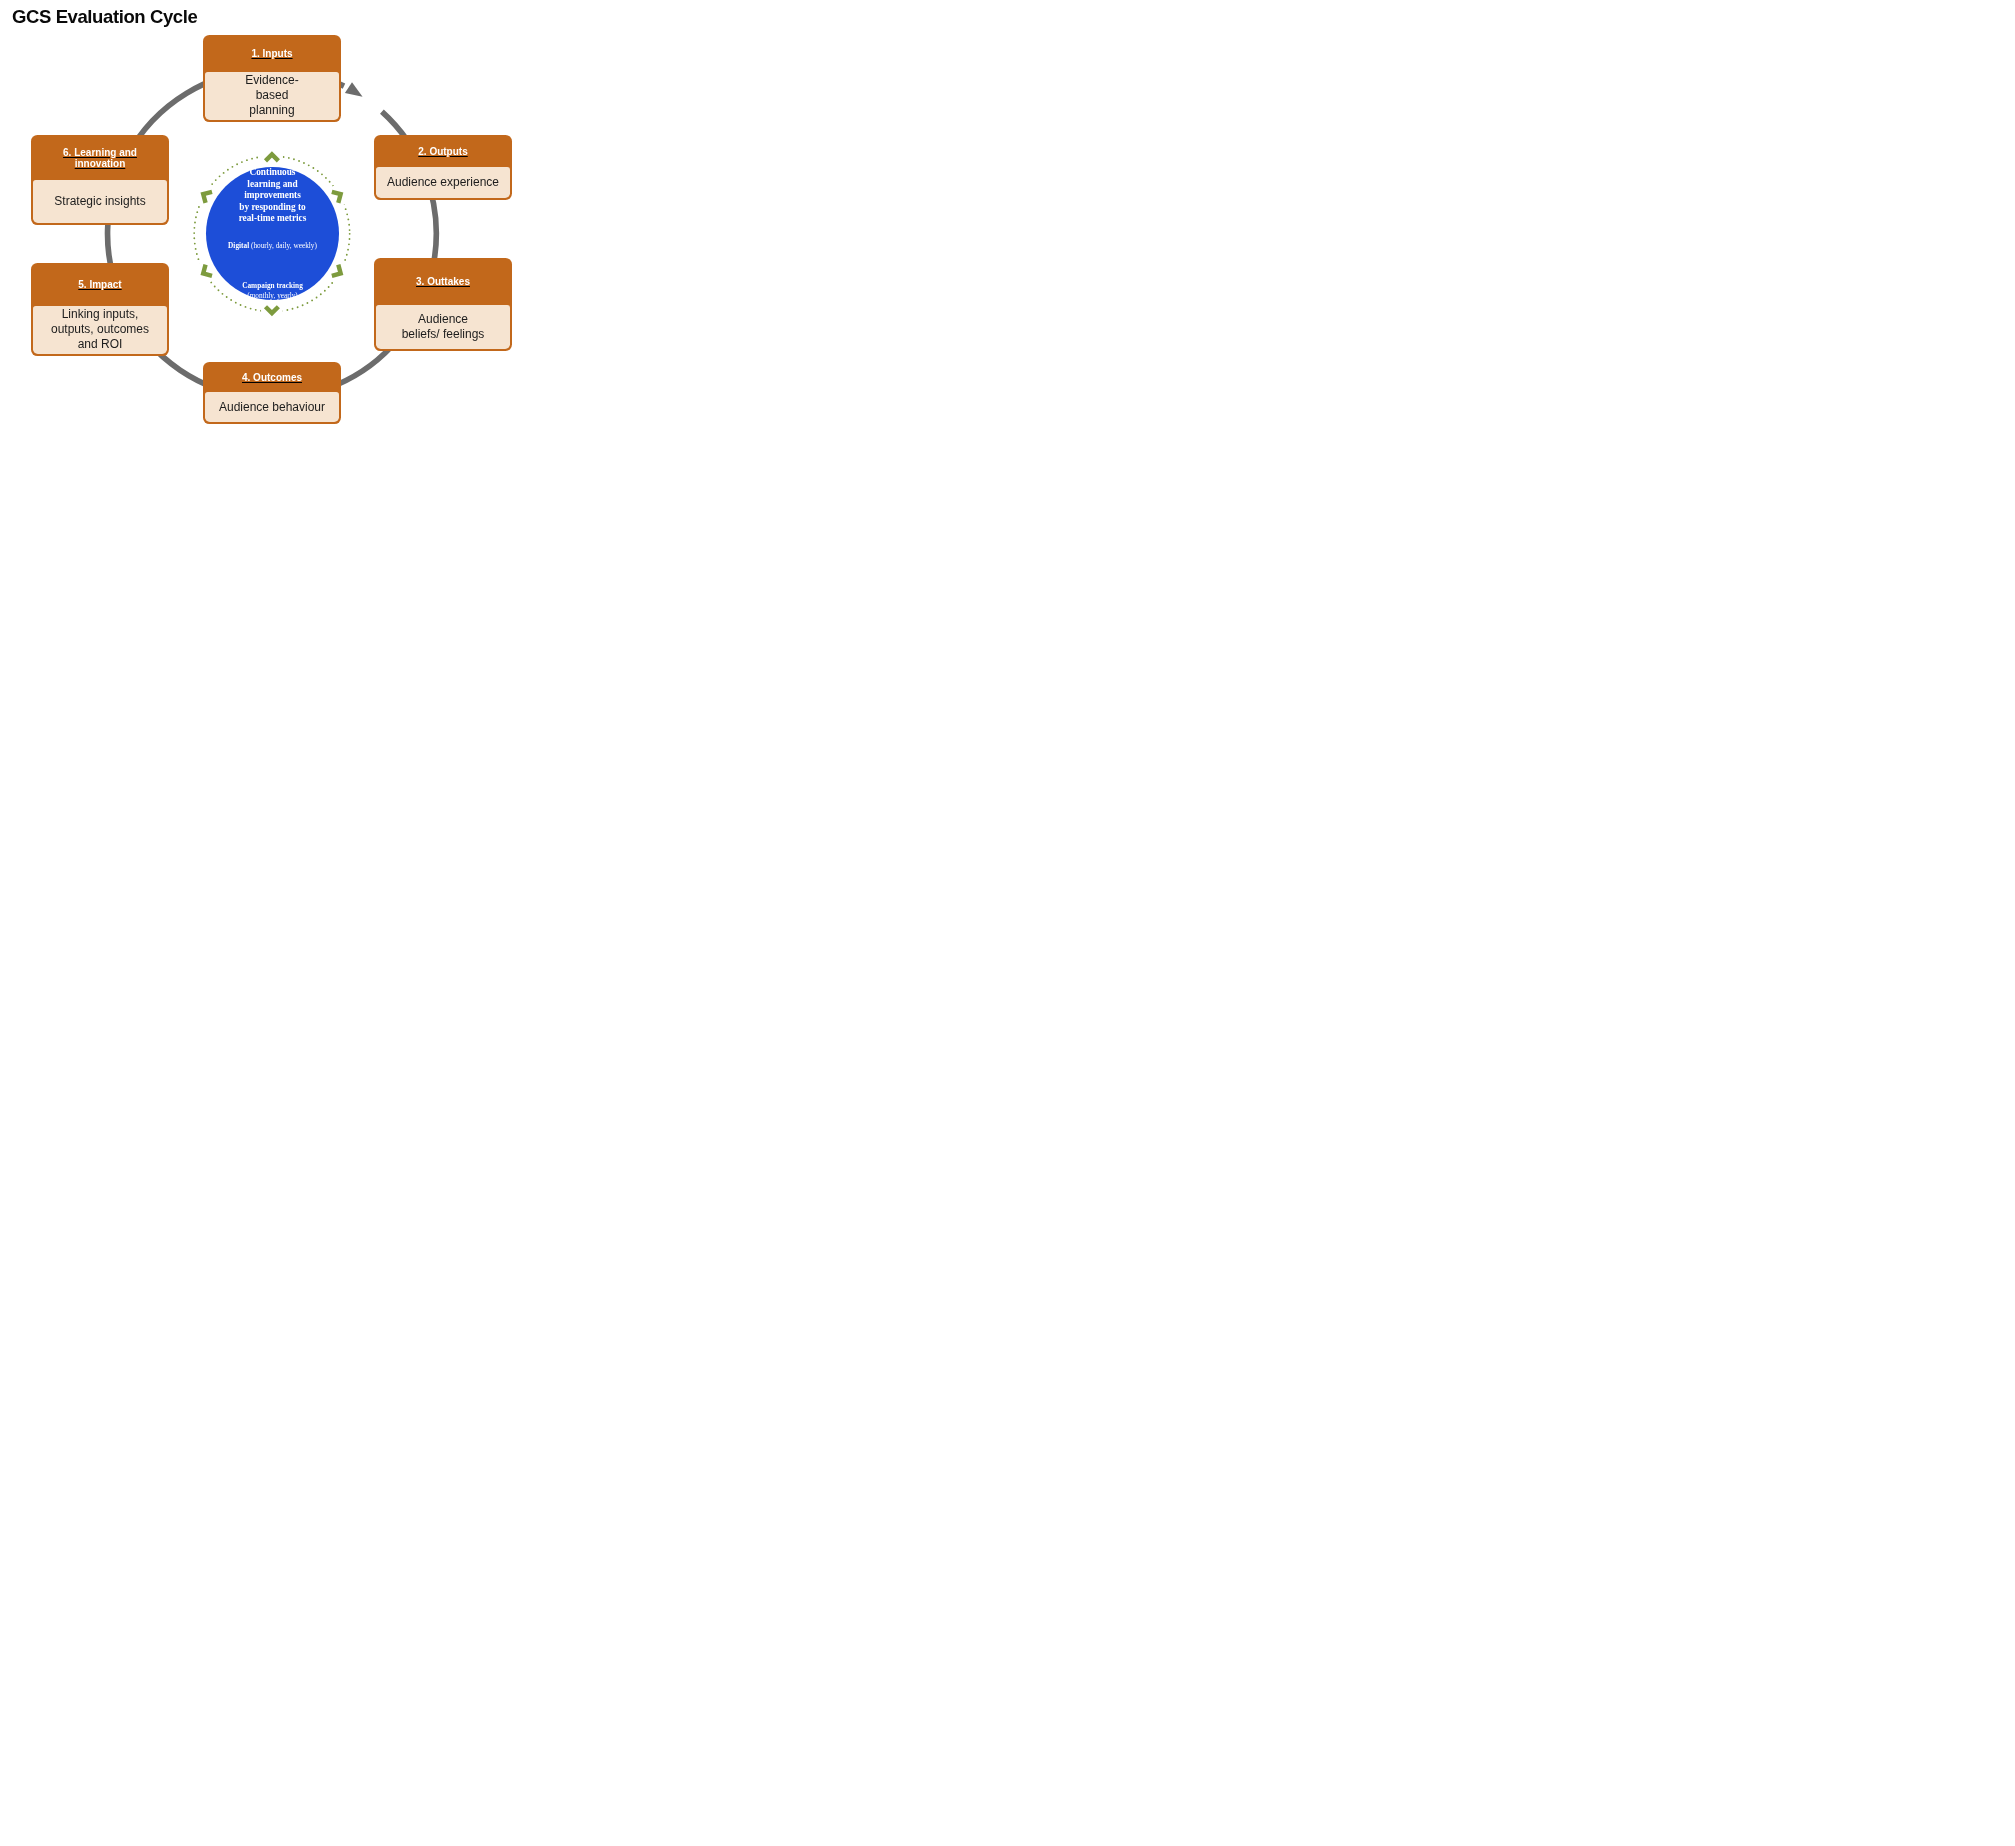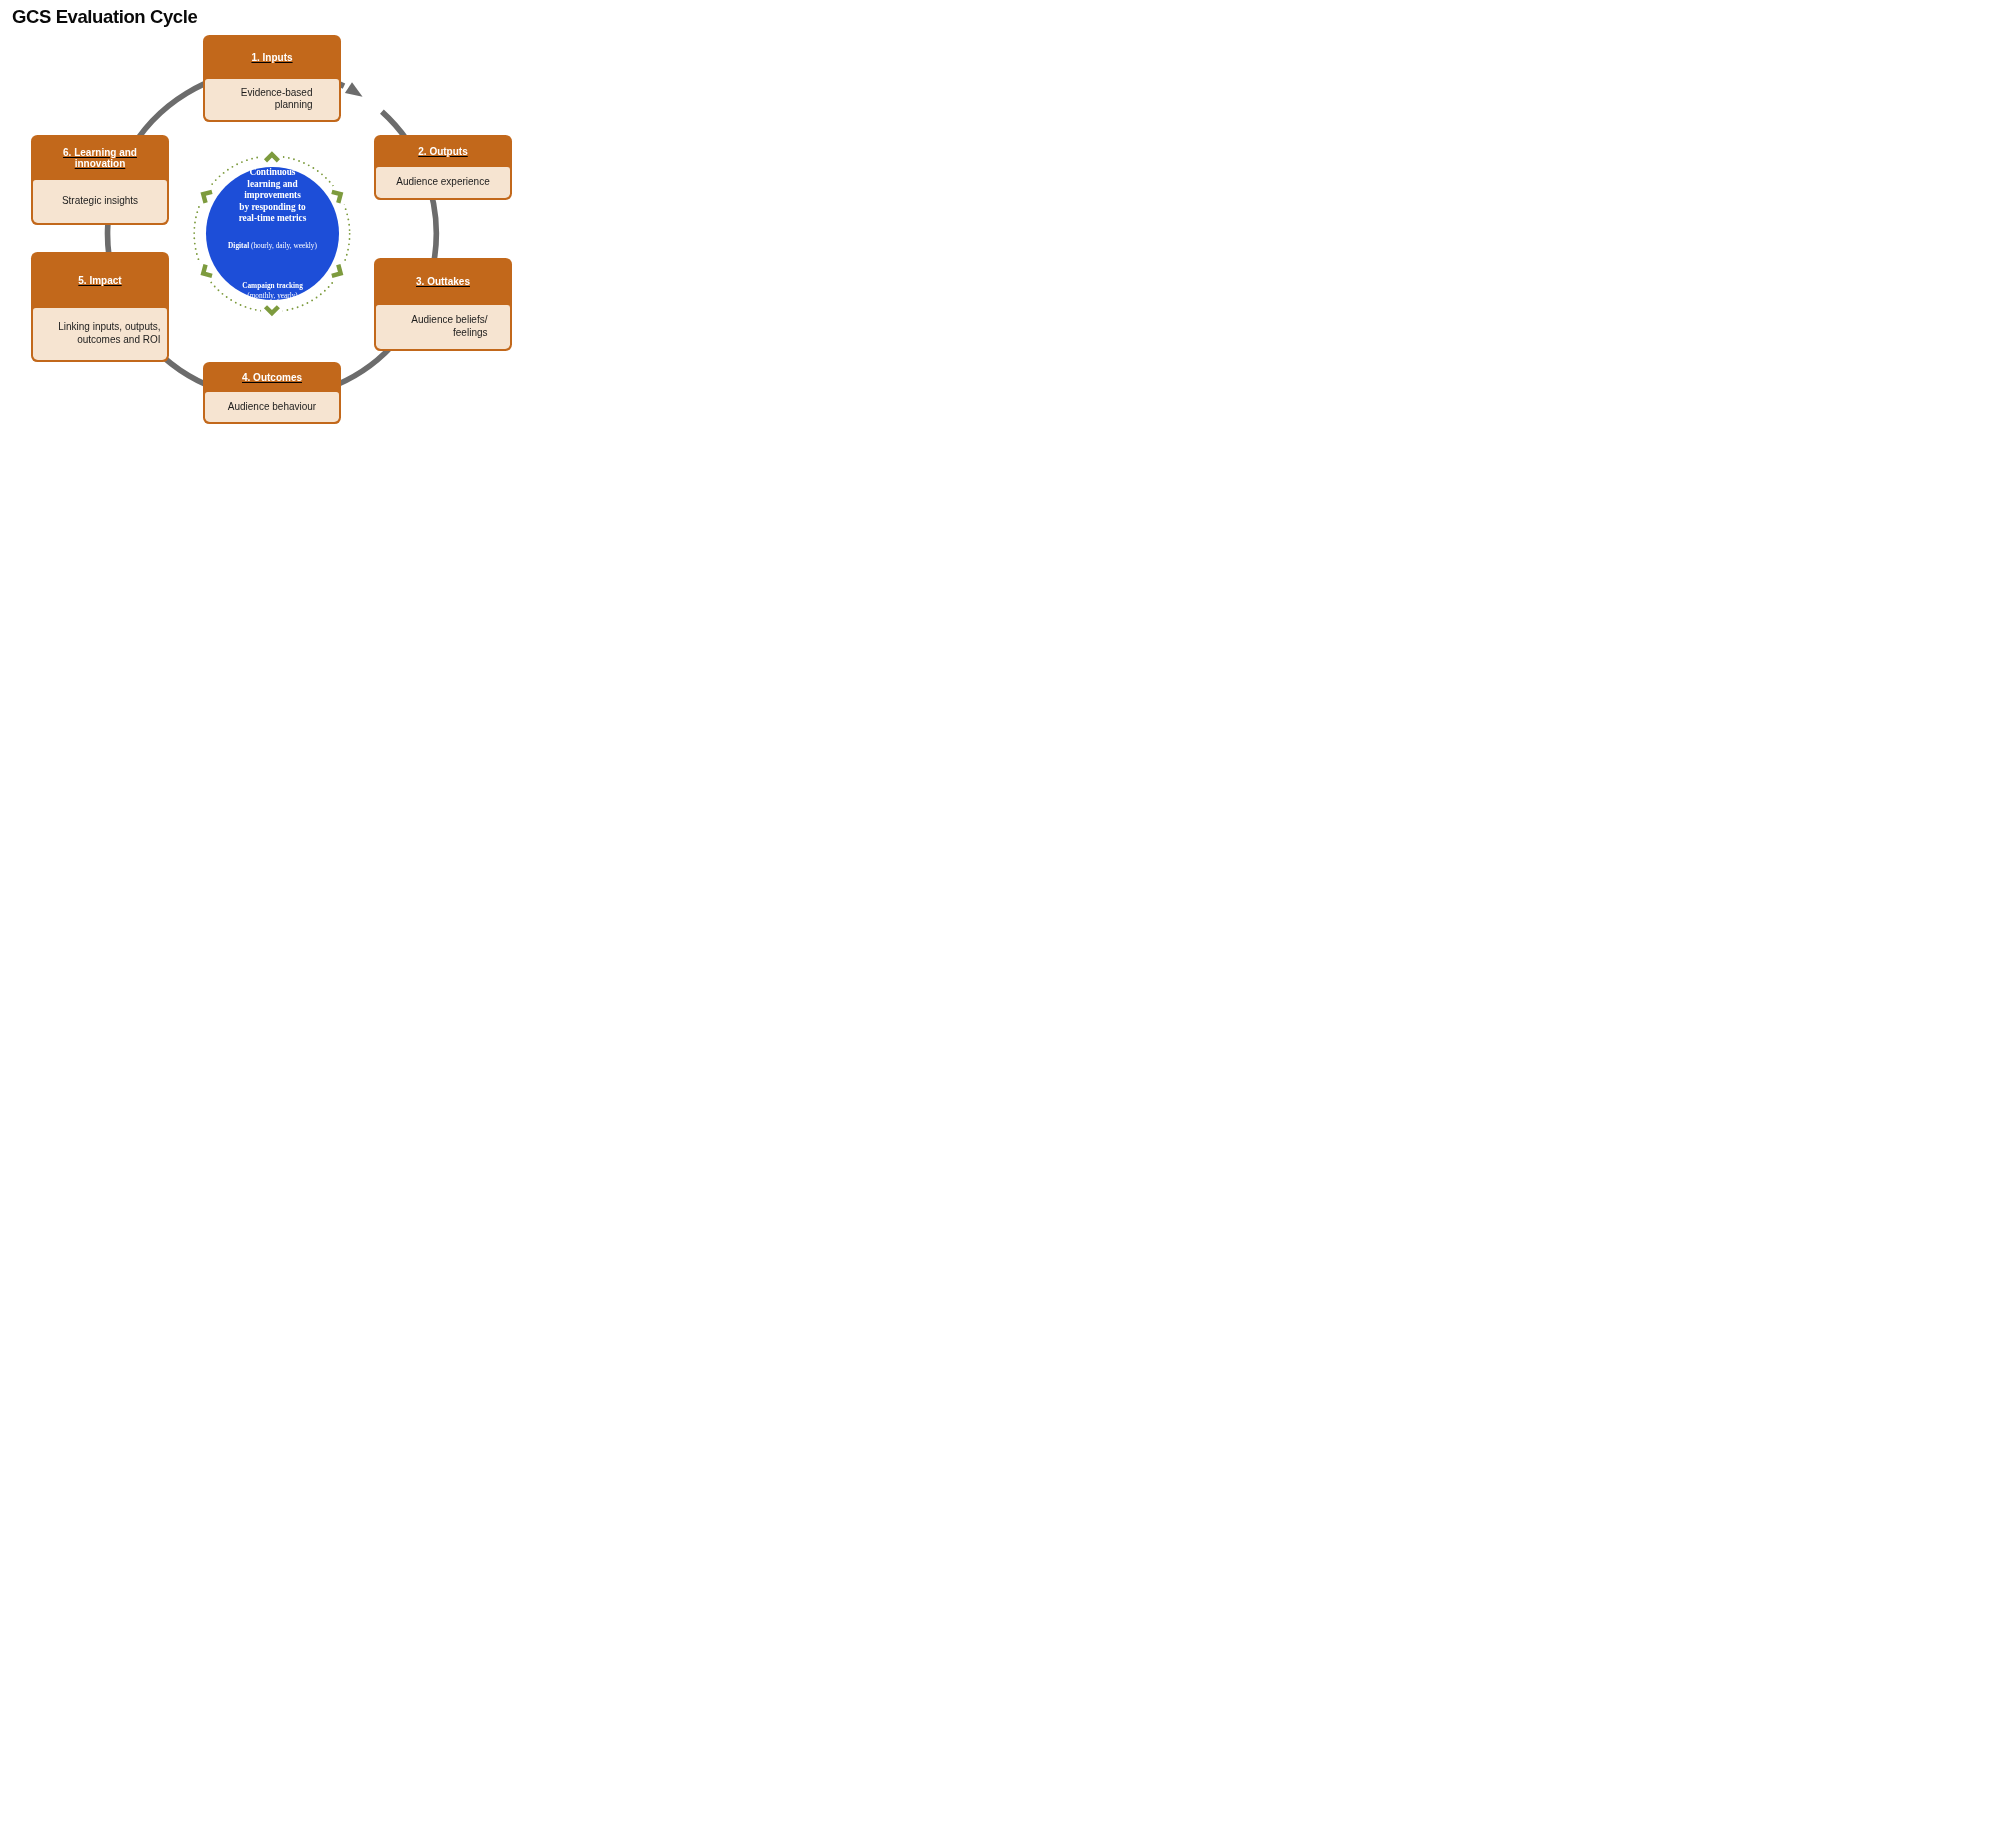--- a/index.html
+++ b/index.html
@@ -38,21 +38,21 @@
   .box-title{
     color:#ffffff;font-weight:bold;font-size:10px;line-height:1.12;text-align:center;
   }
   .box-body{
     flex:47;background:#f6e4d1;margin:0 2px 2px;
     border-radius:2.8px 2.8px 4.8px 4.8px;
     display:flex;align-items:center;justify-content:center;
     padding:1.6px 2.4px;
   }
   .box-body-text{
-    color:#1c1c1c;font-size:10px;line-height:1.25;text-align:right;
+    color:#1c1c1c;font-size:12px;line-height:1.25;text-align:center;
   }
   .box--inputs   .box-body-text{max-width:81px;}
   .box--outtakes .box-body-text{max-width:89px;}
   .box--impact   .box-body-text{max-width:121px;}
   .box--learning .box-title{max-width:112px;}
 </style>
 </head>
 <body>
 
 <div class="stage">
@@ -135,21 +135,21 @@
 
   <div class="box box--outcomes" style="left:203px;top:362px;height:62px">
     <div class="box-header">
       <div class="box-title">4. Outcomes</div>
     </div>
     <div class="box-body">
       <div class="box-body-text">Audience behaviour</div>
     </div>
   </div>
 
-  <div class="box box--impact" style="left:31px;top:252px;height:110px">
+  <div class="box box--impact" style="left:31px;top:263px;height:93px">
     <div class="box-header">
       <div class="box-title">5. Impact</div>
     </div>
     <div class="box-body">
       <div class="box-body-text">Linking inputs, outputs, outcomes and ROI</div>
     </div>
   </div>
 
   <div class="box box--learning" style="left:31px;top:135px;height:90px">
     <div class="box-header">

